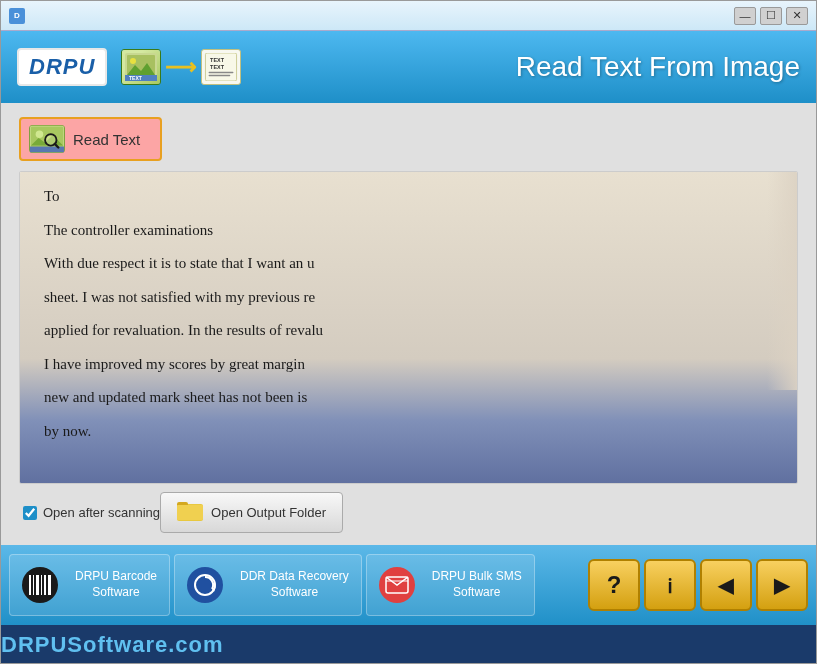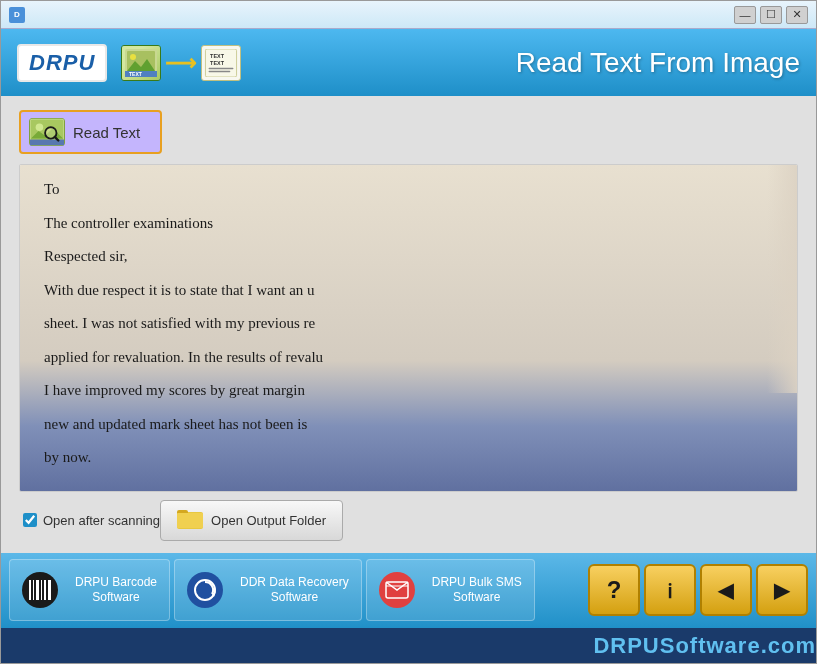--- a/index.html
+++ b/index.html
@@ -123,21 +123,21 @@
       color: white;
       font-weight: 300;
       text-shadow: 1px 1px 3px rgba(0,0,0,0.3);
     }
 
     
     .read-text-btn {
       display: inline-flex;
       align-items: center;
       gap: 8px;
-      background: #c4b5fd;
+      background: #fca5a5;
       border: 2px solid #e8a020;
       border-radius: 4px;
       padding: 6px 20px 6px 8px;
       cursor: pointer;
       font-size: 15px;
       font-weight: 500;
       color: #333;
       width: fit-content;
     }
     .btn-icon {
@@ -275,21 +275,21 @@
       font-weight: bold;
       flex-shrink: 0;
     }
 
     
     .brand-bar {
       background: #1a3a6a;
       height: 40px;
       display: flex;
       align-items: center;
-      justify-content: flex-end;
+      justify-content: flex-start;
     }
     .brand-text {
       font-size: 22px;
       color: white;
       font-weight: bold;
       letter-spacing: 1px;
     }
     .brand-text span {
       color: #60c0f0;
     }
@@ -374,21 +374,20 @@
         </div>
         <span>Read Text</span>
       </button>
     </div>
 
     <div class="image-area" style="flex:1; min-height: 0;">
       <div class="image-content">
         <div class="letter-text">
           <p>To</p>
           <p>The controller examinations</p>
-          <p>Respected sir,</p>
           <p>With due respect it is to state that I want an u</p>
           <p>sheet. I was not satisfied with my previous re</p>
           <p>applied for revaluation. In the results of revalu</p>
           <p>I have improved my scores by great margin</p>
           <p>new and updated mark sheet has not been is</p>
           <p>by now.</p>
         </div>
         <div class="fade-right"></div>
       </div>
     </div>

